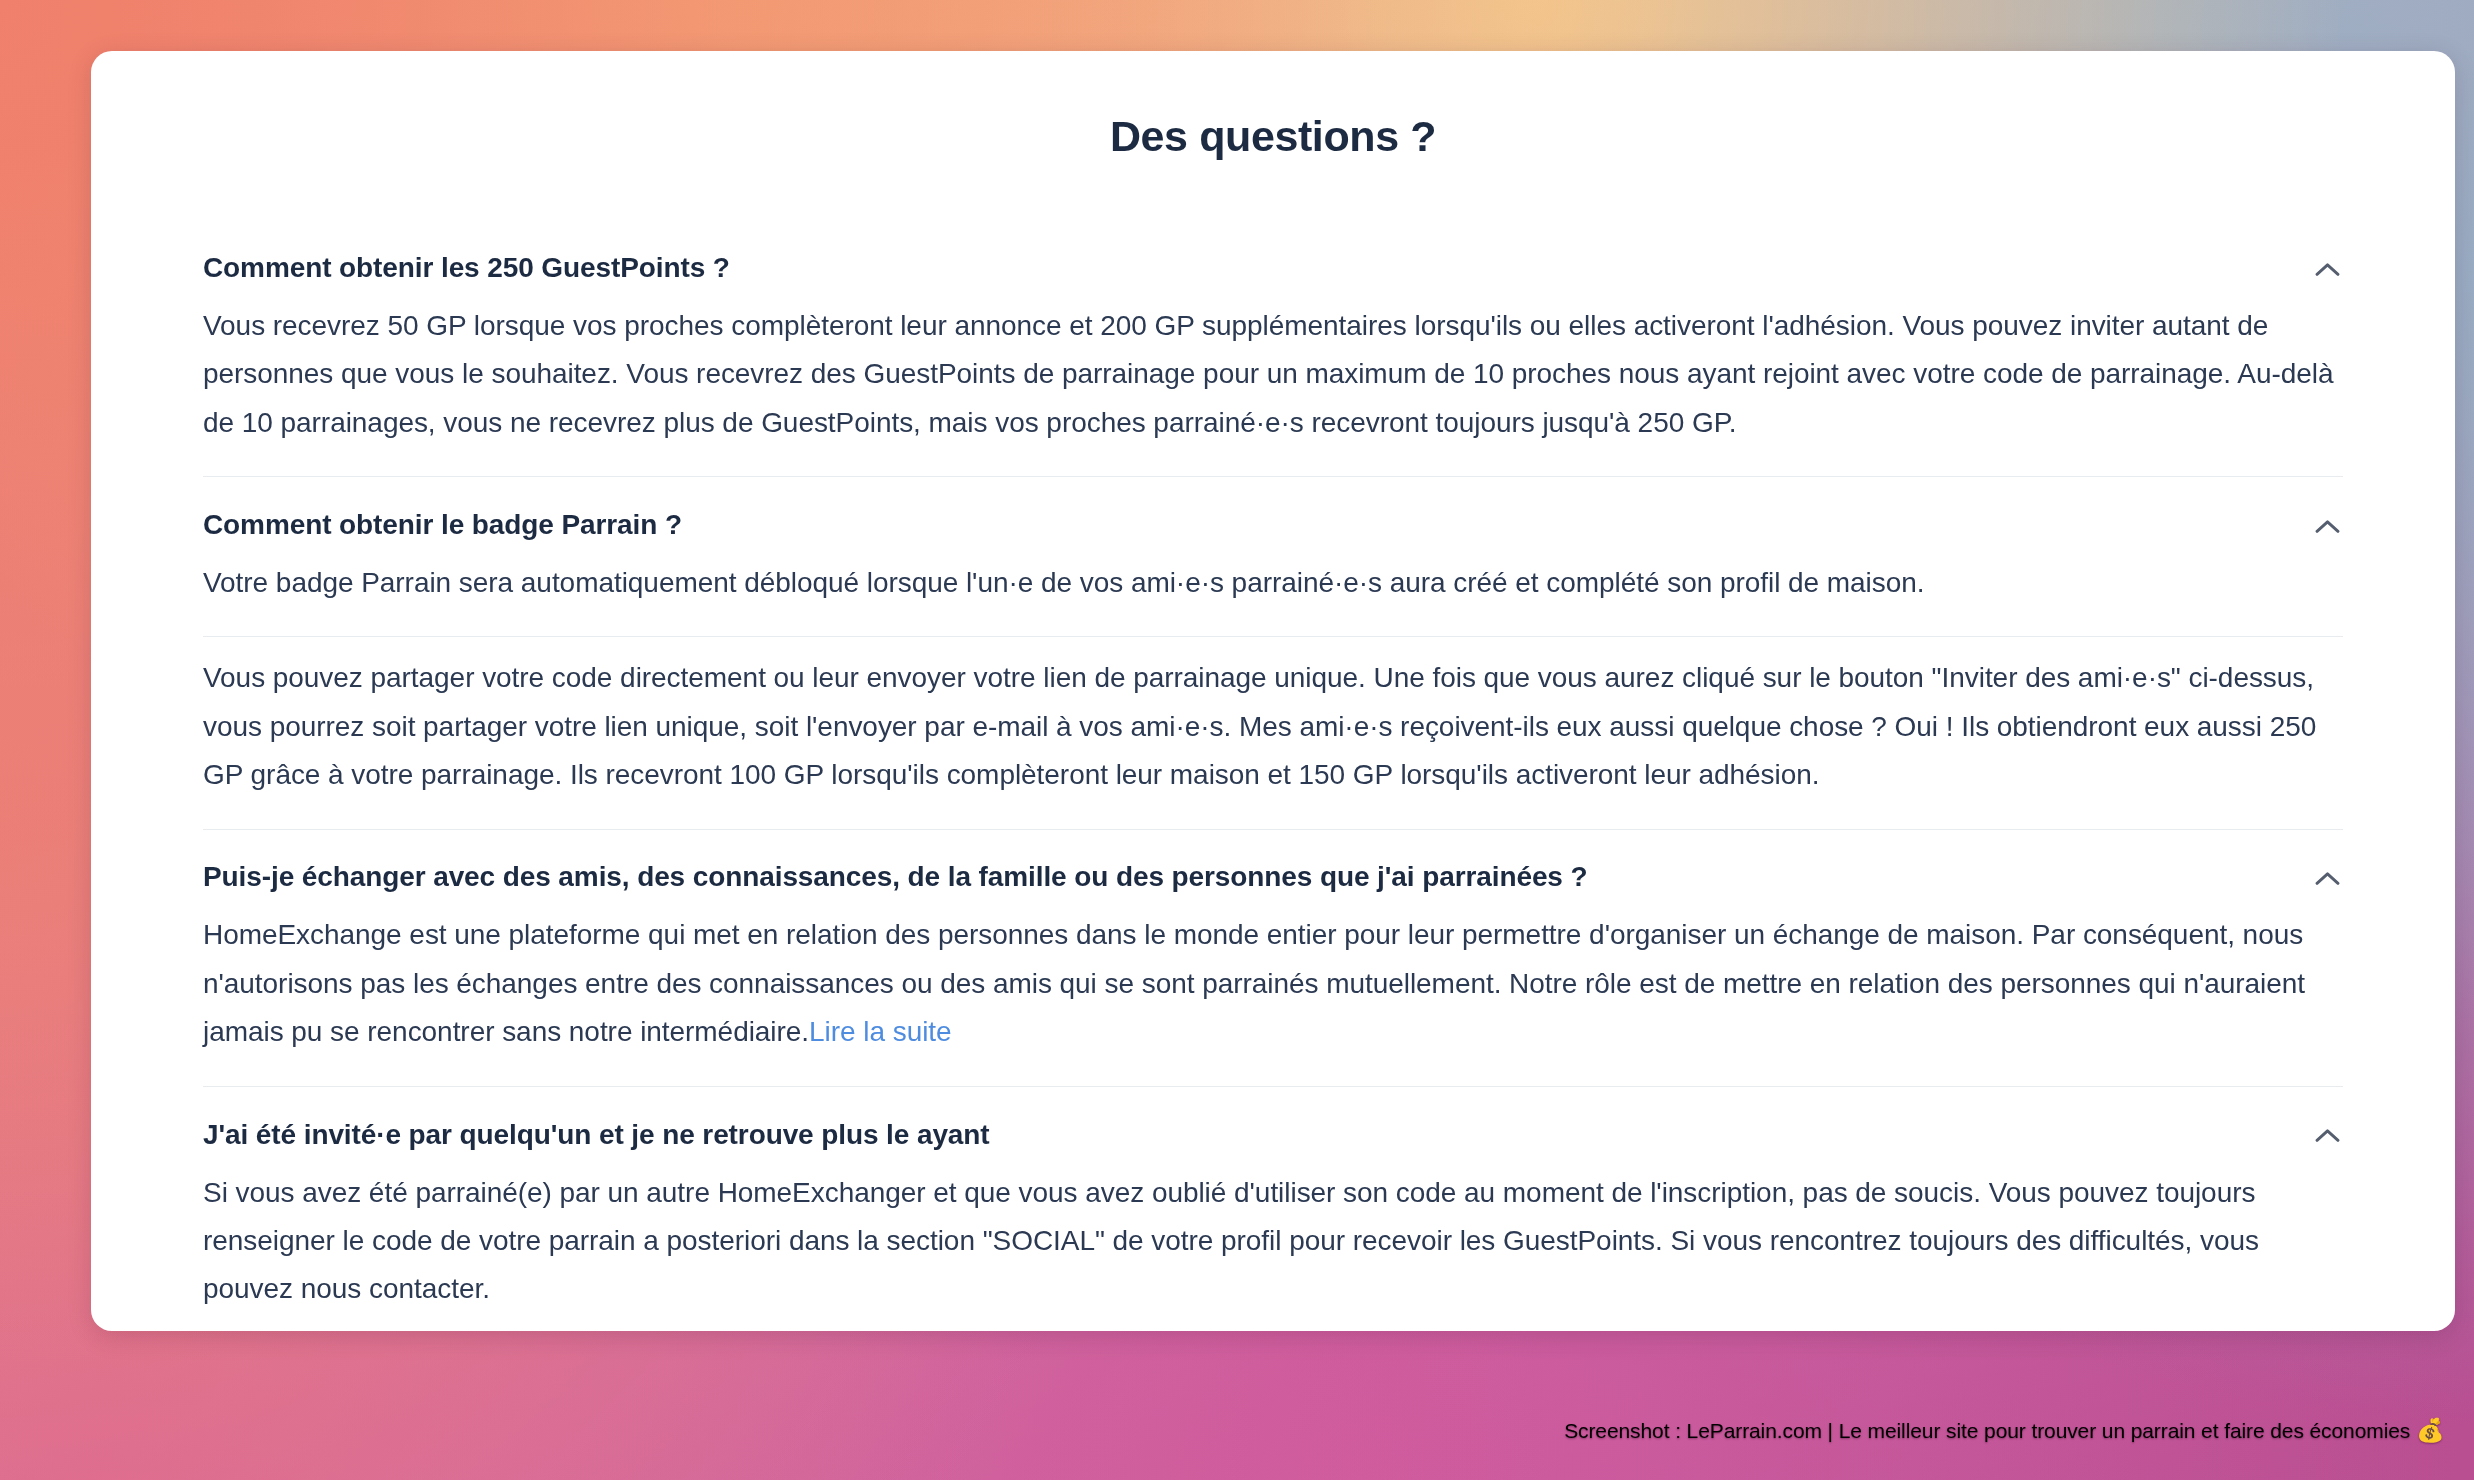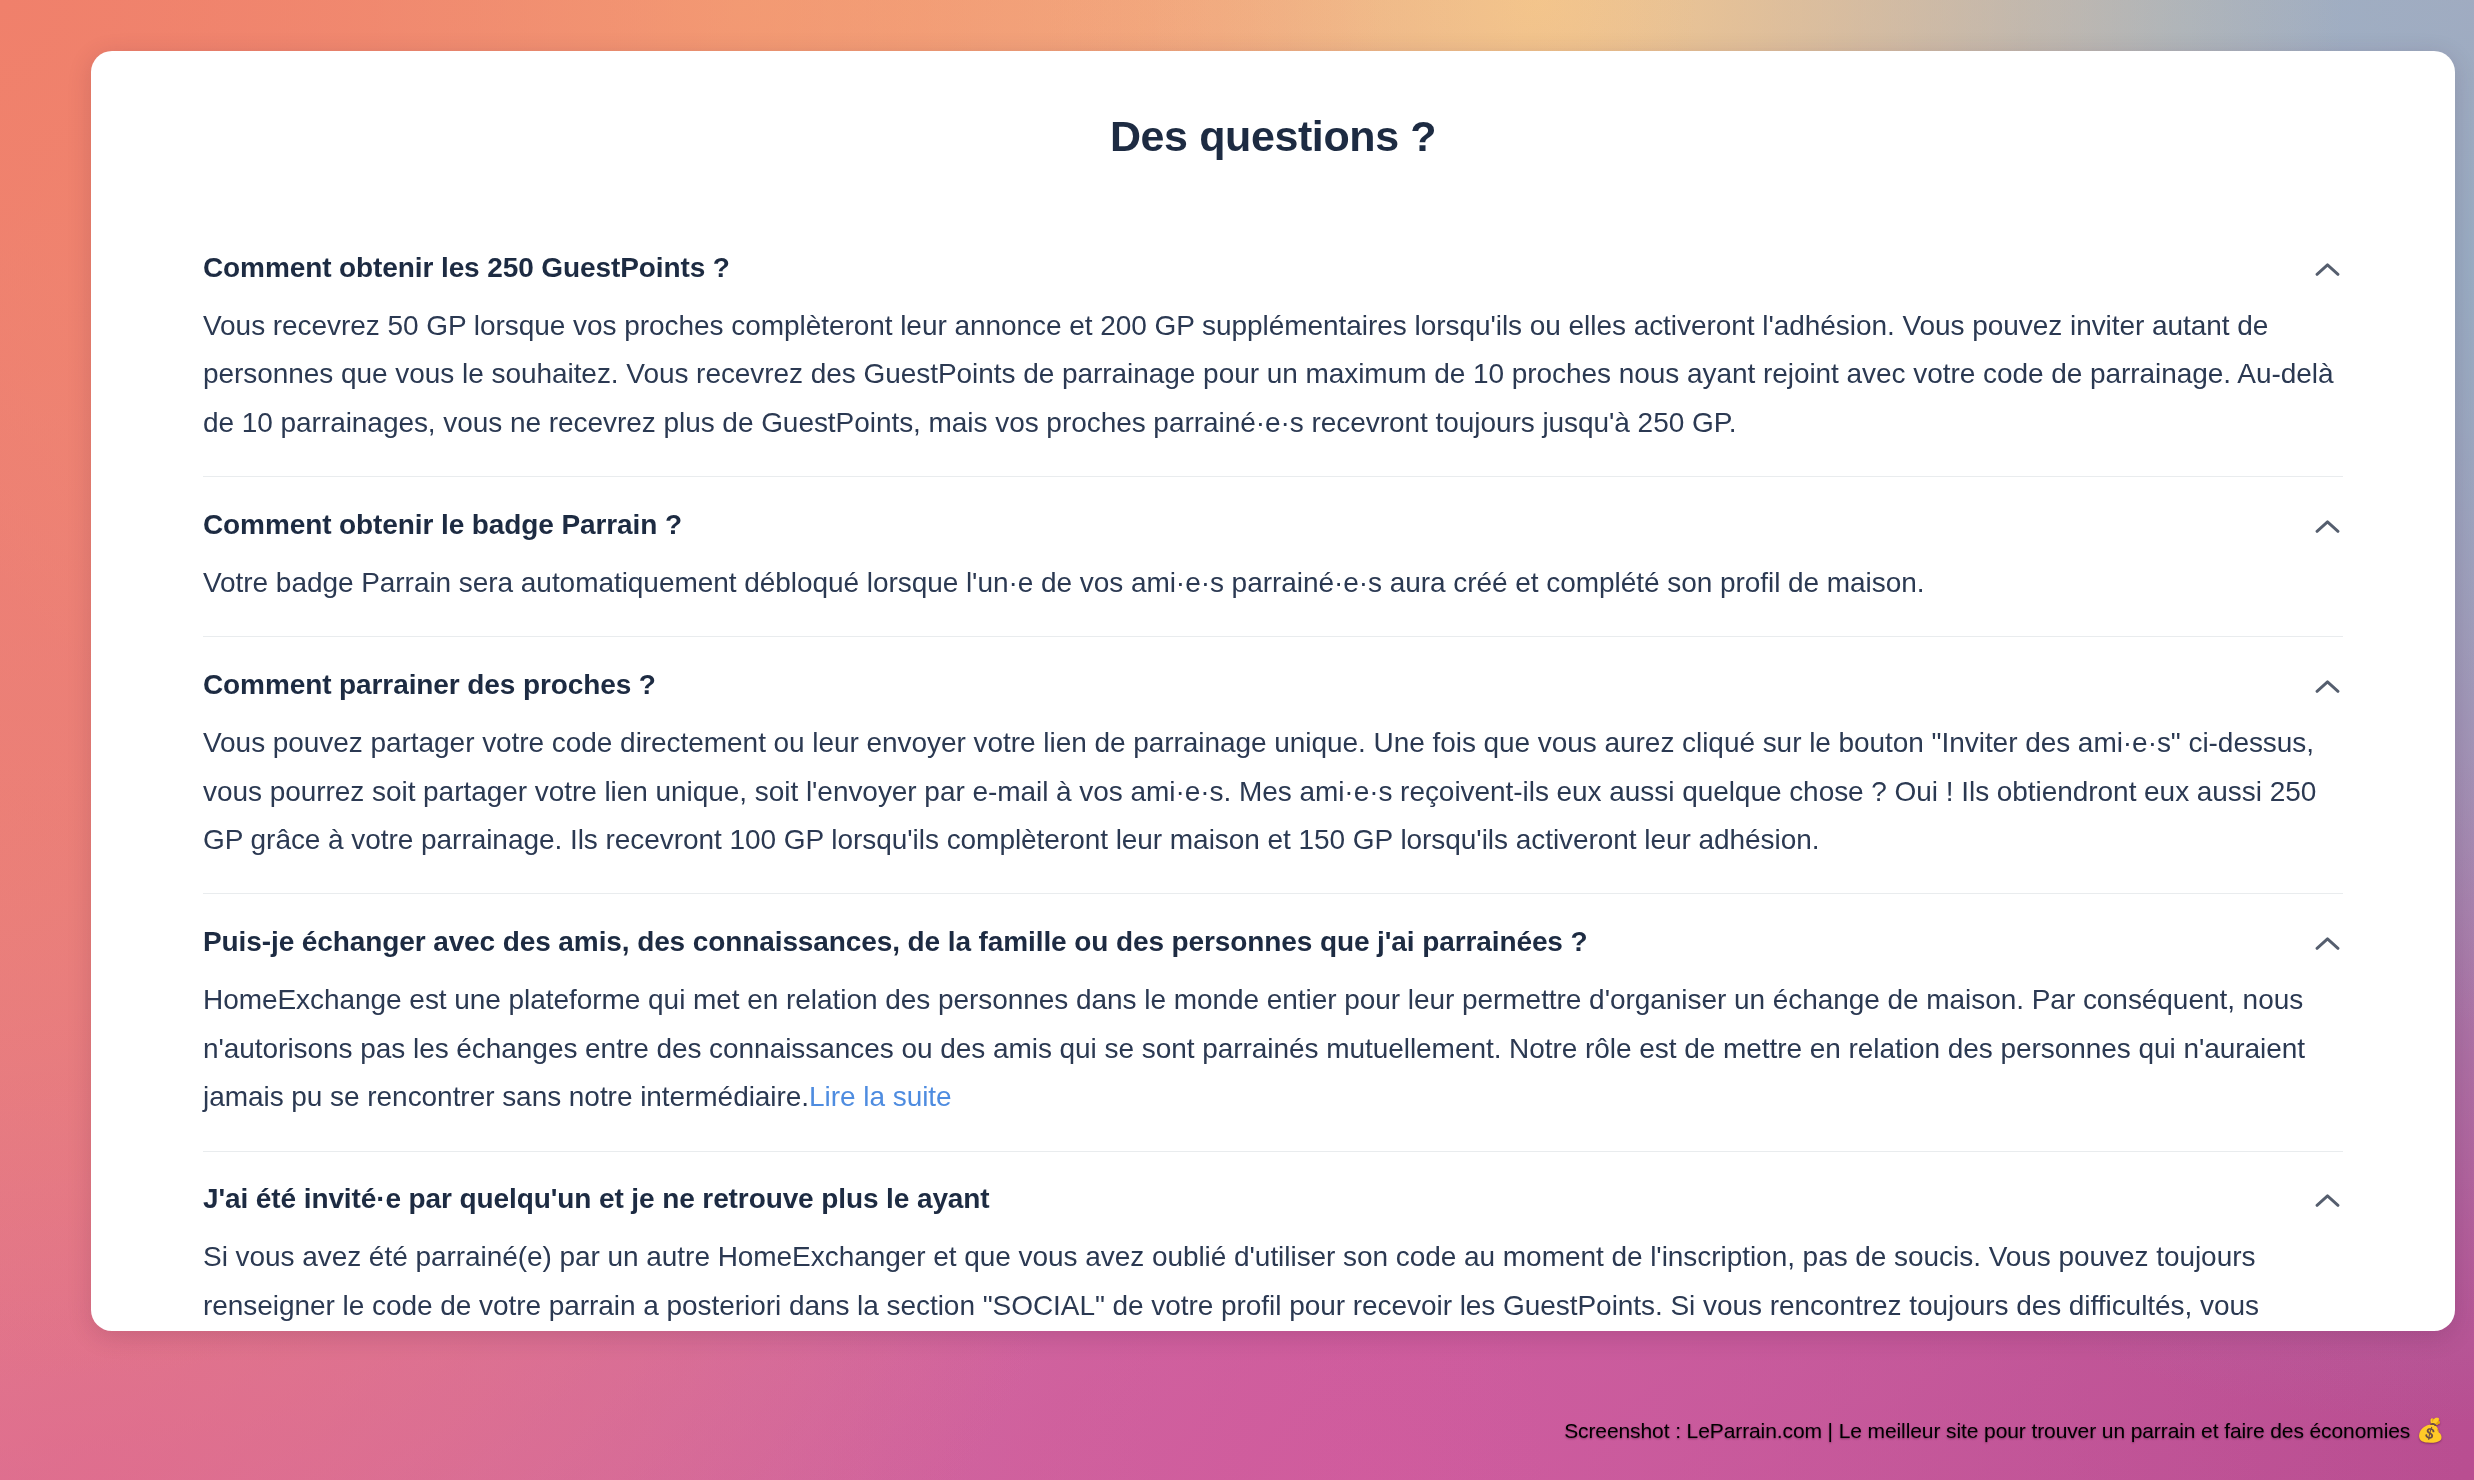--- a/index.html
+++ b/index.html
@@ -158,28 +158,20 @@
               <path d="M2 13 L13 3 L24 13" fill="none" stroke="#555e6e" stroke-width="3" stroke-linecap="round" stroke-linejoin="round"></path>
             </svg>
         </div>
       </div>
       <div class="faq-answer">
         <span>Votre badge Parrain sera automatiquement débloqué lorsque l'un·e de vos ami·e·s parrainé·e·s aura créé et complété son profil de maison.</span>
       </div>
     </div>
 
     <div class="faq-item">
-      <div class="faq-header">
-        <div class="faq-question">Comment parrainer des proches ?</div>
-        <div class="chevron-box">
-          <svg width="25" height="14.3" viewBox="0 0 26 15">
-              <path d="M2 13 L13 3 L24 13" fill="none" stroke="#555e6e" stroke-width="3" stroke-linecap="round" stroke-linejoin="round"></path>
-            </svg>
-        </div>
-      </div>
       <div class="faq-answer">
         <span>Vous pouvez partager votre code directement ou leur envoyer votre lien de parrainage unique. Une fois que vous aurez cliqué sur le bouton "Inviter des ami·e·s" ci-dessus, vous pourrez soit partager votre lien unique, soit l'envoyer par e-mail à vos ami·e·s. Mes ami·e·s reçoivent-ils eux aussi quelque chose ? Oui ! Ils obtiendront eux aussi 250 GP grâce à votre parrainage. Ils recevront 100 GP lorsqu'ils complèteront leur maison et 150 GP lorsqu'ils activeront leur adhésion.</span>
       </div>
     </div>
 
     <div class="faq-item">
       <div class="faq-header">
         <div class="faq-question">Puis-je échanger avec des amis, des connaissances, de la famille ou des personnes que j'ai parrainées ?</div>
         <div class="chevron-box">
           <svg width="25" height="14.3" viewBox="0 0 26 15">

